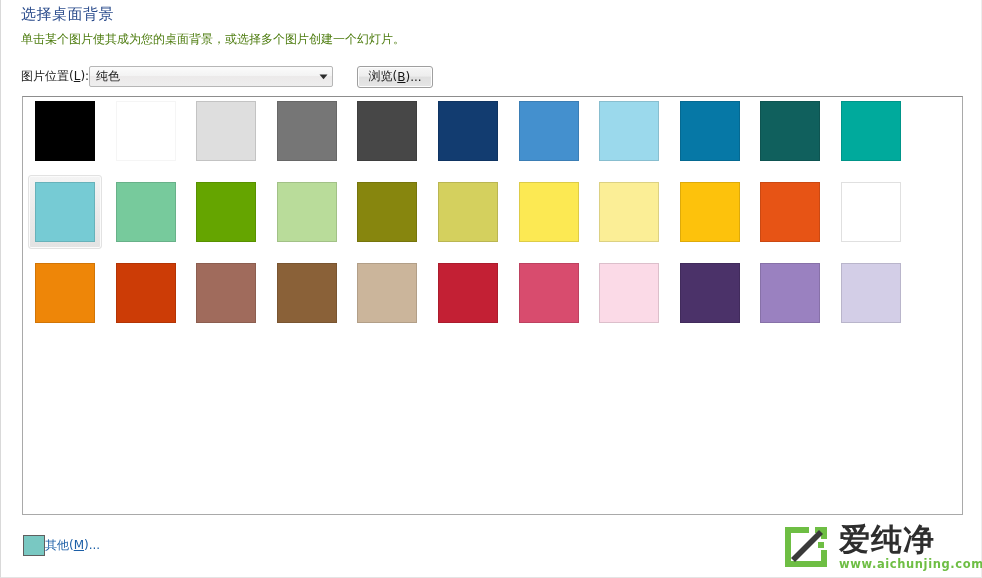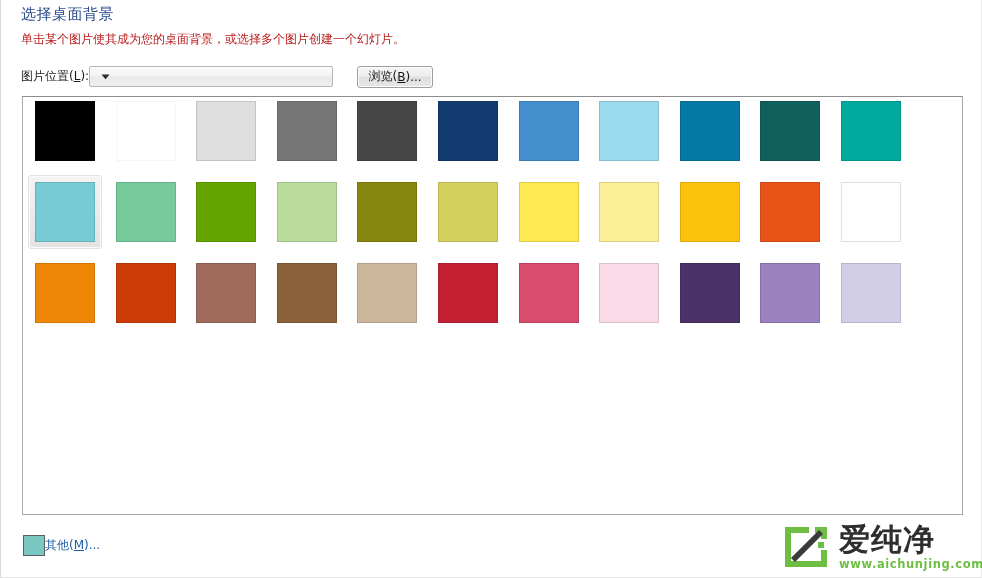--- a/index.html
+++ b/index.html
@@ -27,21 +27,21 @@
     left: 20px; top: 5px;
     font-size: 15px;
     color: #2b4c8c;
     letter-spacing: 0.5px;
     white-space: nowrap;
   }
   .page-desc {
     position: absolute;
     left: 20px; top: 31px;
     font-size: 12px;
-    color: #b91c1c;
+    color: #4d7c0f;
     white-space: nowrap;
   }
 
   
   .loc-row {
     position: absolute;
     left: 20px; top: 66px;
     height: 21px;
     display: flex;
     align-items: center;
@@ -184,20 +184,21 @@
 
 <div id="page">
 
   <div class="page-title">选择桌面背景</div>
   <div class="page-desc">单击某个图片使其成为您的桌面背景，或选择多个图片创建一个幻灯片。</div>
 
   <div class="loc-row">
     <span class="loc-label"><span>图片位置(</span><u>L</u><span>):</span></span>
 
     <div class="combo">
+      <span class="combo-value">纯色</span>
       <span class="combo-arrow">
         <svg width="9" height="6" viewBox="0 0 9 6">
             <path d="M0.5 0.5 L8.5 0.5 L4.5 5.2 Z" fill="#2b2b2b"></path>
           </svg>
       </span>
     </div>
 
     <div class="browse-btn">
         <span>浏览(</span>
         <u>B</u>

